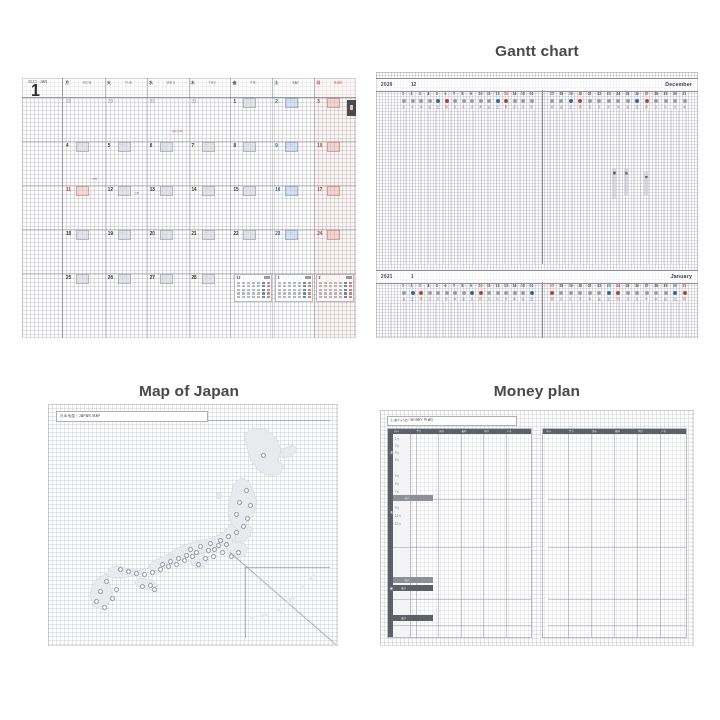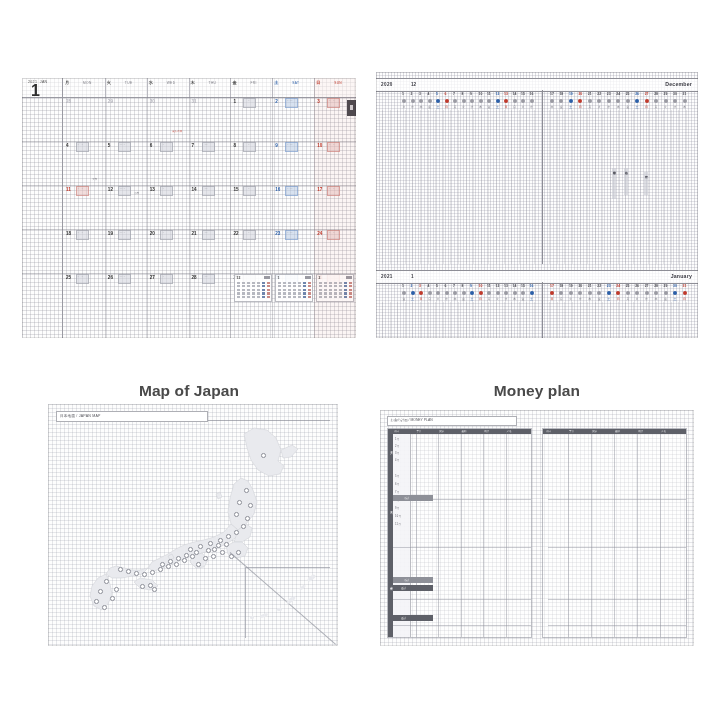--- a/index.html
+++ b/index.html
@@ -149,20 +149,21 @@
   .mp-total{position:absolute;left:5px;width:40px;height:5.5px;background:#5e6068;}
   .mp-total i{position:absolute;left:8px;top:1.2px;font-style:normal;font-size:2.6px;color:#fff;}
   .mp-vrule{position:absolute;top:5px;bottom:0;width:.6px;background:rgba(140,142,152,.45);}
   .mp-hrule{position:absolute;left:5px;right:0;height:.6px;background:rgba(140,142,152,.45);}
 </style>
 </head>
 <body>
 
 <div class="page">
 
+  <div class="sec-title" id="t-gantt">Gantt chart</div>
   <div class="sec-title" id="t-map">Map of Japan</div>
   <div class="sec-title" id="t-money">Money plan</div>
 
   <div class="panel" id="p-monthly">
     <div class="grid-bg"></div>
     <div class="m-inner" id="monthly-inner">
       <div class="m-head"></div>
       <div class="m-ym">
         <span>2021</span>&nbsp;&nbsp;<span>JAN</span>
       </div>

